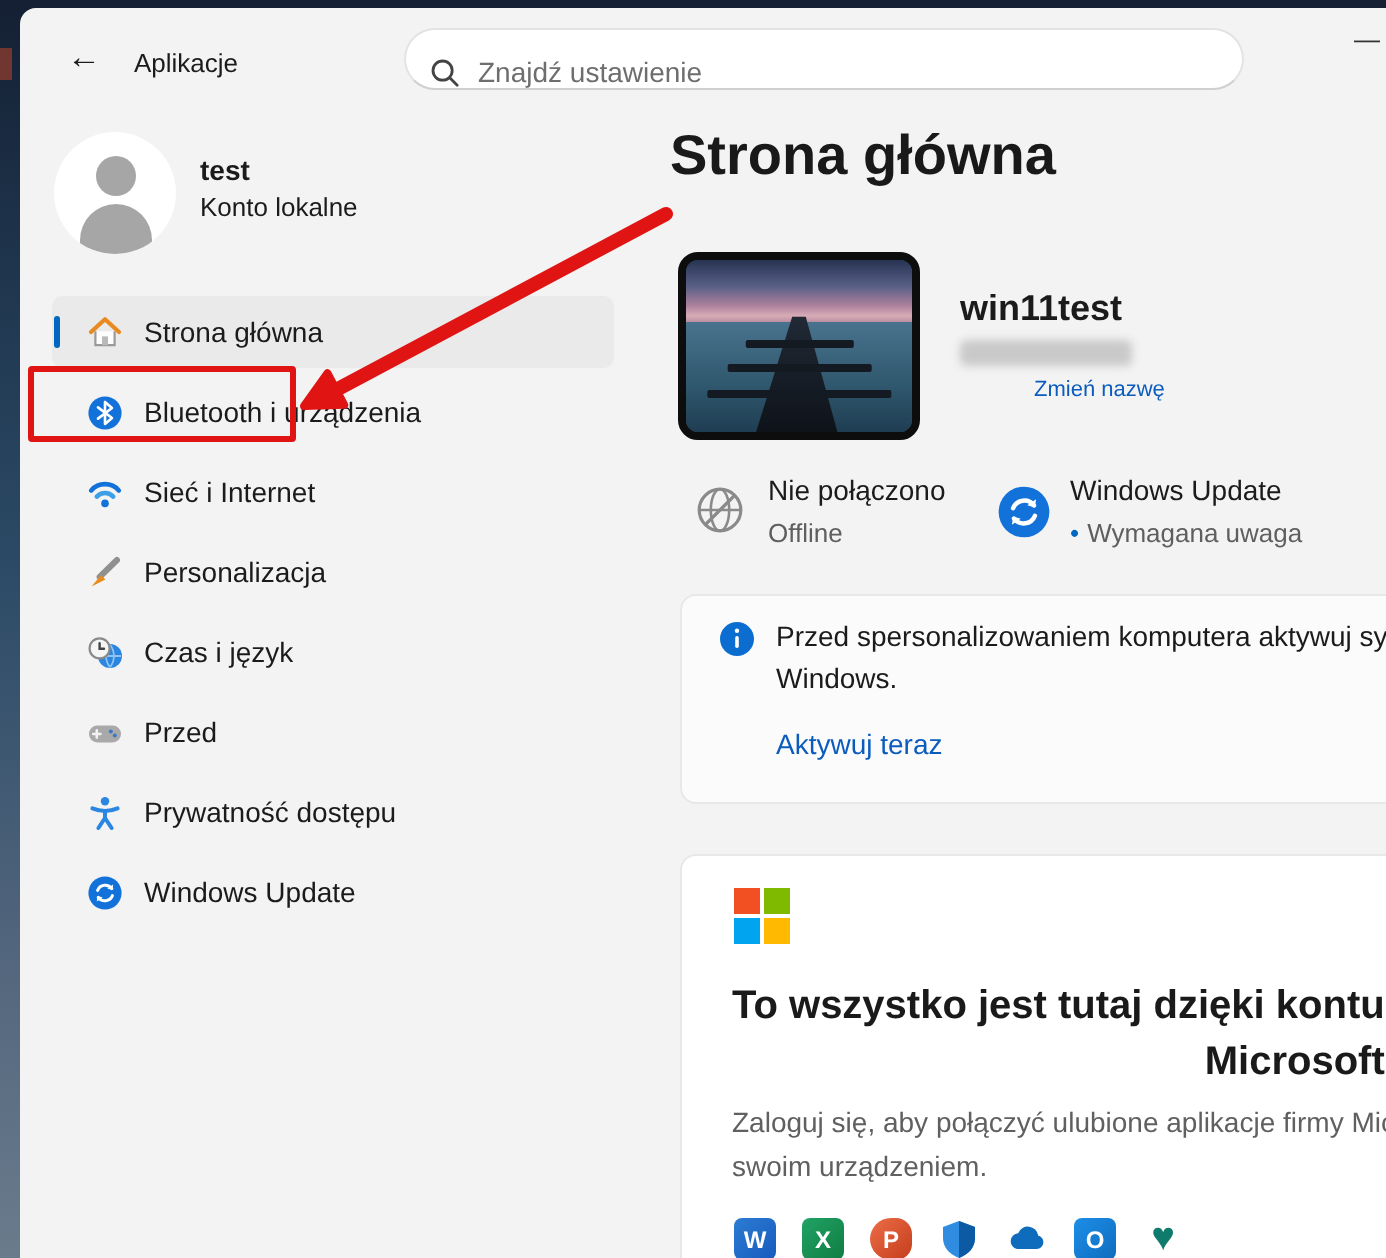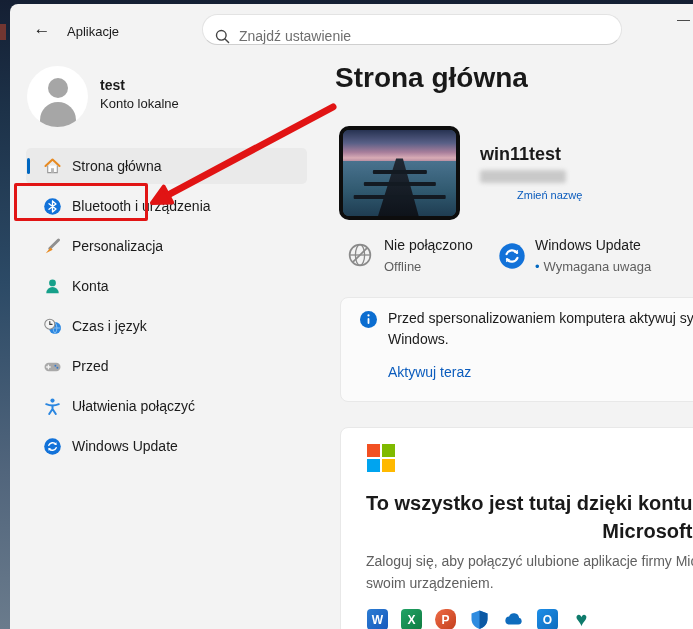--- a/index.html
+++ b/index.html
@@ -144,37 +144,38 @@
 
 
     <div class="nav-item">
       <svg class="nico" viewBox="0 0 19 19">
         <circle cx="9.5" cy="9.5" r="8.3" fill="#1272d9"></circle>
         <path d="M9.5 4 V15 L13 12 L6 6.7 M9.5 4 L13 7 L6 12.3" fill="none" stroke="#fff" stroke-width="1.3" stroke-linejoin="round" stroke-linecap="round"></path>
       </svg>
       <span class="nlabel">Bluetooth i urządzenia</span>
     </div>
 
+    <div class="nav-item">
+      <svg class="nico" viewBox="0 0 19 19">
+        <path d="M2.6 8.2 a9.2 9.2 0 0 1 13.8 0" fill="none" stroke="#1272d9" stroke-width="2.3" stroke-linecap="round"></path>
+        <path d="M5.4 11.3 a5.6 5.6 0 0 1 8.2 0" fill="none" stroke="#3ba0e8" stroke-width="2.3" stroke-linecap="round"></path>
+        <circle cx="9.5" cy="14.7" r="1.9" fill="#1272d9"></circle>
+      </svg>
+      <span class="nlabel">Sieć i Internet</span>
+    </div>
 
     <div class="nav-item">
       <svg class="nico" viewBox="0 0 19 19">
         <line x1="15.5" y1="3" x2="6.8" y2="11.5" stroke="#909090" stroke-width="3" stroke-linecap="round"></line>
         <path d="M7.5 10.5 L2.8 16.2 L9.7 12.8 Z" fill="#e88a20"></path>
       </svg>
       <span class="nlabel">Personalizacja</span>
     </div>
 
 
-    <div class="nav-item">
-      <svg class="nico" viewBox="0 0 19 19">
-        <circle cx="9.5" cy="5.9" r="3.4" fill="#16a08a"></circle>
-        <path d="M3.3 16.2 a6.2 6.2 0 0 1 12.4 0 Z" fill="#16a08a"></path>
-      </svg>
-      <span class="nlabel">Konta</span>
-    </div>
 
     <div class="nav-item">
       <svg class="nico" viewBox="0 0 19 19">
         <circle cx="12" cy="11" r="6" fill="#2a86e0"></circle>
         <path d="M6.5 11 H17.5 M12 5.4 a9 9 0 0 1 0 11.2 M12 5.4 a9 9 0 0 0 0 11.2" fill="none" stroke="#8ec3f2" stroke-width="0.9"></path>
         <circle cx="6.8" cy="7.2" r="5" fill="#f5f5f5" stroke="#8a8a8a" stroke-width="1.1"></circle>
         <path d="M6.8 4.6 V7.4 H9" fill="none" stroke="#444" stroke-width="1.2" stroke-linecap="round"></path>
       </svg>
       <span class="nlabel">Czas i język</span>
     </div>
@@ -188,21 +189,21 @@
       </svg>
       <span class="nlabel">Przed</span>
     </div>
 
     <div class="nav-item">
       <svg class="nico" viewBox="0 0 19 19">
         <circle cx="9.5" cy="3.6" r="2.1" fill="#2a86e0"></circle>
         <path d="M3.2 7.2 Q9.5 9.8 15.8 7.2" fill="none" stroke="#2a86e0" stroke-width="2" stroke-linecap="round"></path>
         <path d="M9.5 8.8 V12 M9.5 12 L6.2 17 M9.5 12 L12.8 17" fill="none" stroke="#2a86e0" stroke-width="2" stroke-linecap="round"></path>
       </svg>
-      <span class="nlabel">Ułatwienia połączyć</span>
+      <span class="nlabel">Prywatność dostępu</span>
     </div>
 
 
     <div class="nav-item">
       <svg class="nico" viewBox="0 0 19 19">
         <circle cx="9.5" cy="9.5" r="8.3" fill="#1272d9"></circle>
         <path d="M5.8 8.2 a4.1 4.1 0 0 1 7.1 -0.9" fill="none" stroke="#fff" stroke-width="1.5" stroke-linecap="round"></path>
         <path d="M13.2 10.8 a4.1 4.1 0 0 1 -7.1 0.9" fill="none" stroke="#fff" stroke-width="1.5" stroke-linecap="round"></path>
         <path d="M13.6 5.2 L13.2 8 L10.6 7.2 Z" fill="#fff"></path>
         <path d="M5.4 13.8 L5.8 11 L8.4 11.8 Z" fill="#fff"></path>

